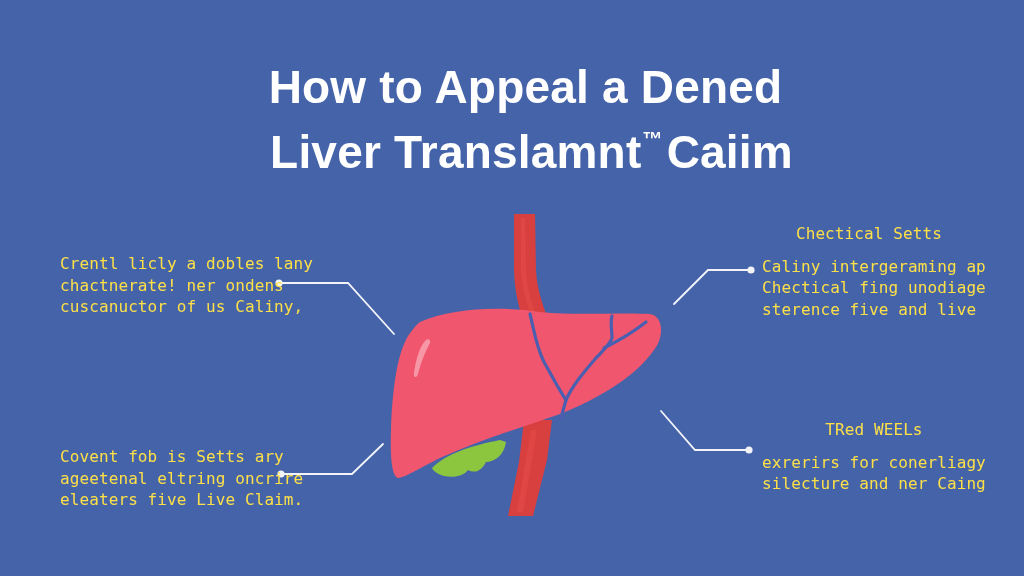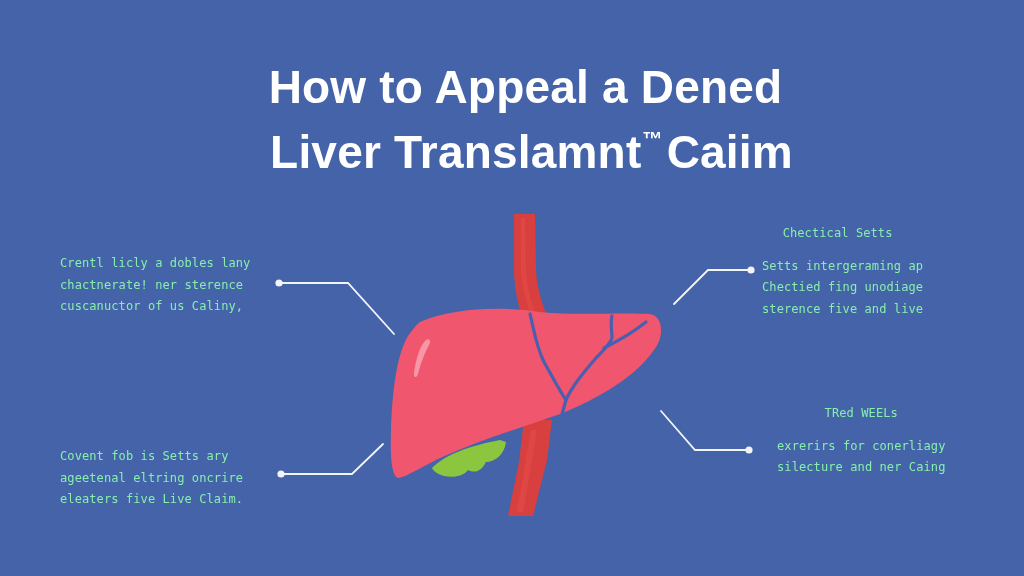--- a/index.html
+++ b/index.html
@@ -40,38 +40,38 @@
     .title .line2 { padding-right: 0px; }
     .title sup {
       font-size: 20px;
       vertical-align: 22px;
       margin-left: 1px;
       margin-right: 4px;
     }
     .callout {
       position: absolute;
       font-family: "DejaVu Sans Mono", monospace;
-      font-size: 12px;
+      font-size: 16px;
       line-height: 21.5px;
-      color: #86efac;
+      color: #fde047;
       white-space: nowrap;
       letter-spacing: 0.1px;
     }
     .callout .heading {
       display: block;
       text-align: center;
       margin-bottom: 11px;
     }
     .callout .line {
       display: block;
     }
     .c-left-top   { left: 60px;  top: 253px; }
     .c-left-bottom{ left: 60px;  top: 446px; }
     .c-right-top  { left: 762px; top: 223px; }
-    .c-right-bottom { left: 762px; top: 403px; margin-left: 15px; }
+    .c-right-bottom { left: 762px; top: 419px; }
     .c-right-top .heading { margin-left: -10px; }
     svg.art {
       position: absolute;
       left: 0;
       top: 0;
     }
   </style>
 </head>
 <body>
 
@@ -111,34 +111,34 @@
     <g fill="#f2f4fa">
       <circle cx="279" cy="283" r="3.6"></circle>
       <circle cx="281" cy="474" r="3.6"></circle>
       <circle cx="751" cy="270" r="3.6"></circle>
       <circle cx="749" cy="450" r="3.6"></circle>
     </g>
   </svg>
 
   <div class="callout c-left-top">
     <span class="line">Crentl licly a dobles lany</span>
-    <span class="line">chactnerate! ner sterence</span>
+    <span class="line">chactnerate! ner ondens</span>
     <span class="line">cuscanuctor of us Caliny,</span>
   </div>
 
   <div class="callout c-left-bottom">
     <span class="line">Covent fob is Setts ary</span>
     <span class="line">ageetenal eltring oncrire</span>
     <span class="line">eleaters five Live Claim.</span>
   </div>
 
   <div class="callout c-right-top">
     <span class="heading">Chectical Setts</span>
-    <span class="line">Setts intergeraming ap</span>
-    <span class="line">Chectied fing unodiage</span>
+    <span class="line">Caliny intergeraming ap</span>
+    <span class="line">Chectical fing unodiage</span>
     <span class="line">sterence five and live</span>
   </div>
 
   <div class="callout c-right-bottom">
     <span class="heading">TRed WEELs</span>
     <span class="line">exrerirs for conerliagy</span>
     <span class="line">silecture and ner Caing</span>
   </div>
 
 </div>

